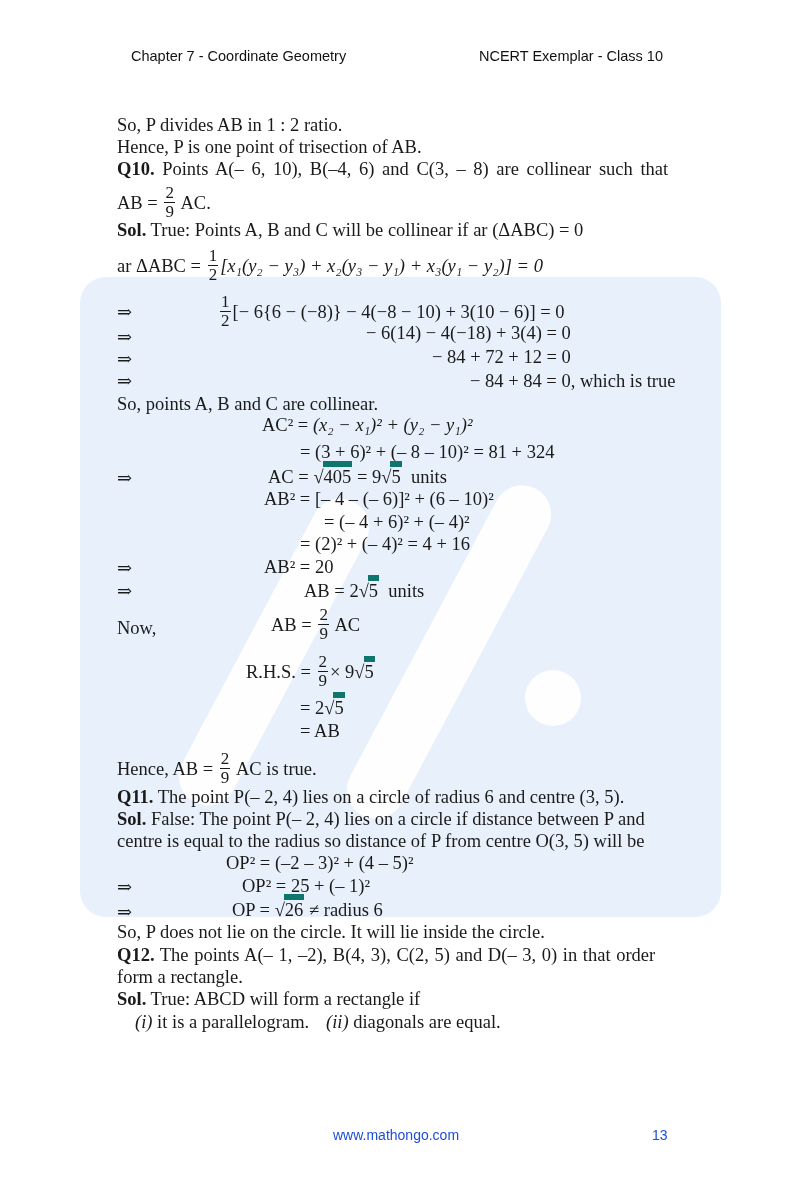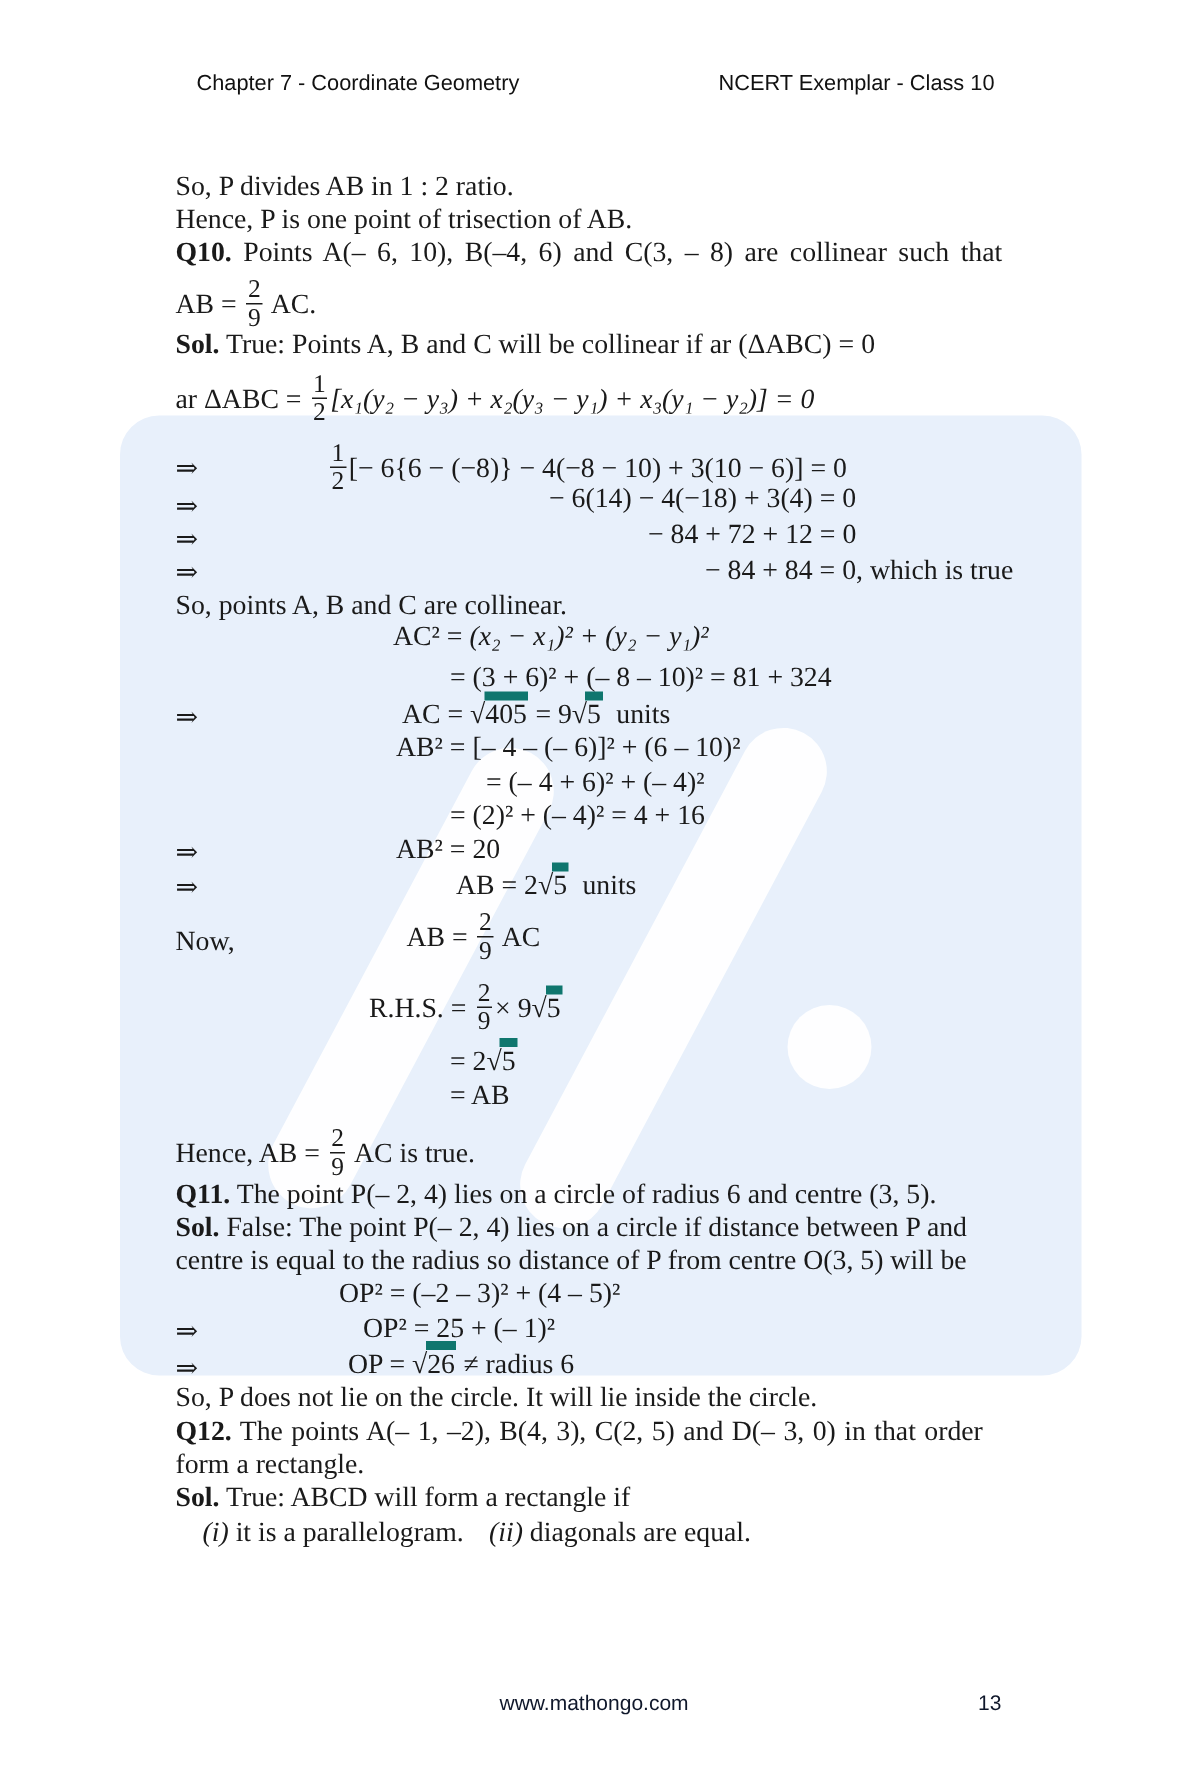--- a/index.html
+++ b/index.html
@@ -1,21 +1,21 @@
 <!DOCTYPE html>
 <html><head>
 <meta charset="utf-8">
 <style>
   html, body { margin: 0; padding: 0; background: #ffffff; }
   body { width: 800px; height: 1194px; position: relative; overflow: hidden;
          font-family: "Liberation Serif", "DejaVu Serif", serif; color: #1a1a1a; }
   .hdr { position: absolute; top: 48px; font-family: "Liberation Sans", "DejaVu Sans", sans-serif;
          font-size: 14.5px; color: #111; }
   .ftr { position: absolute; top: 1127px; font-family: "Liberation Sans", "DejaVu Sans", sans-serif;
-         font-size: 14px; color: #0f172a; }
+         font-size: 14px; color: #1d4ed8; }
   .wm-box { position: absolute; left: 80px; top: 277px; width: 641px; height: 640px;
             background: #e8f0fb; border-radius: 26px; }
   .wm-stroke { position: absolute; background: #ffffff; border-radius: 30px; opacity: 0.92; }
   .wm-dot { position: absolute; background: #ffffff; border-radius: 50%; opacity: 0.92; }
   .ln { position: absolute; font-size: 18.5px; white-space: nowrap; line-height: 22px; }
   .b { font-weight: bold; }
   .i { font-style: italic; }
   .frac { display: inline-block; vertical-align: middle; text-align: center; font-size: 17px;
           line-height: 18px; margin: 0 2px; position: relative; top: -2px; }
   .frac .n { display: block; border-bottom: 1px solid #1a1a1a; padding: 0 1px; }

